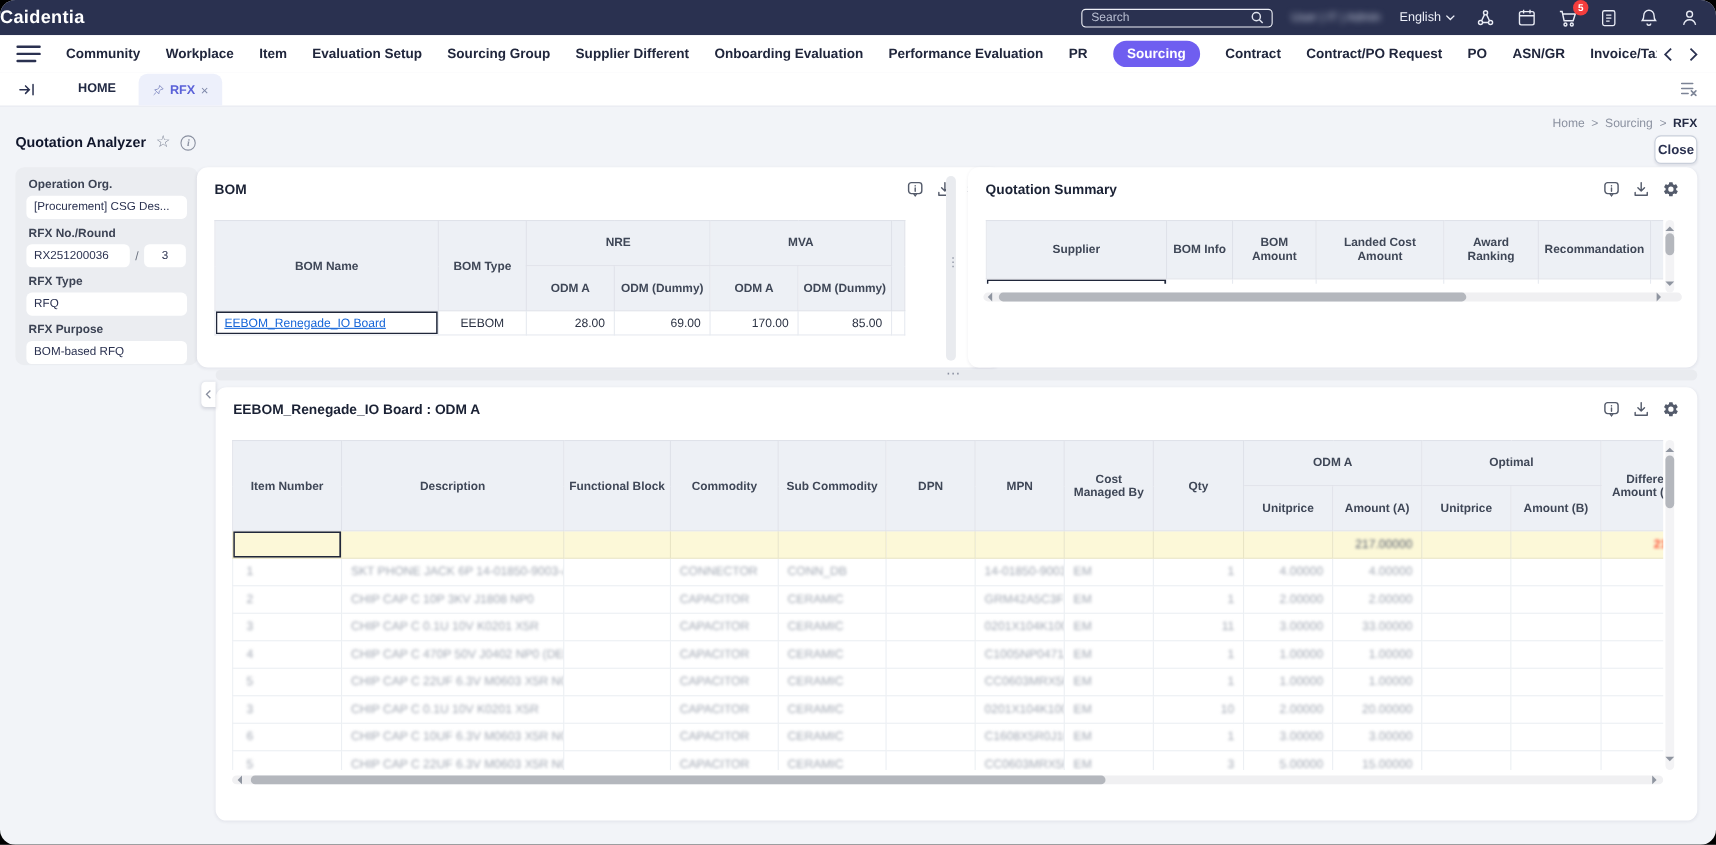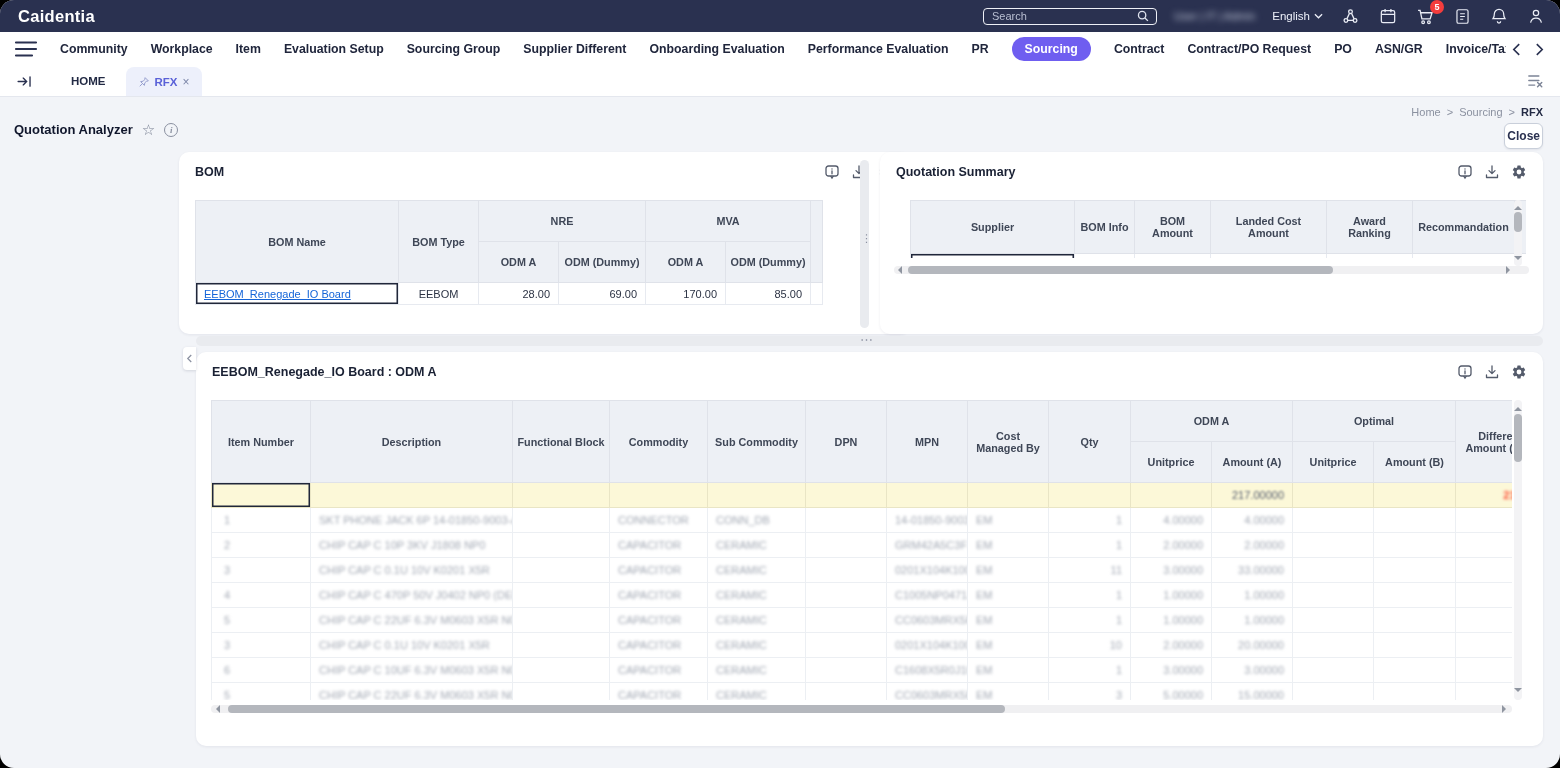--- a/index.html
+++ b/index.html
@@ -3,21 +3,21 @@
 <meta charset="utf-8">
 <style>
 *{box-sizing:border-box;margin:0;padding:0}
 body{margin:0;background:#000;font-family:"Liberation Sans",sans-serif;-webkit-font-smoothing:antialiased}
 .app{position:relative;width:1560px;height:768px;background:#f2f4f8;border-radius:14px;overflow:hidden}
 .abs{position:absolute}
 svg{display:block}
 
 
 .topbar{position:absolute;left:0;top:0;width:100%;height:32px;background:#2a3150;display:flex;align-items:center;color:#fff}
-.logo{font-size:16.5px;font-weight:700;letter-spacing:.3px;margin-left:18px;color:#fff}
+.logo{font-size:16.5px;font-weight:700;letter-spacing:.3px;color:#fff}
 .top-right{position:absolute;right:14px;top:0;height:32px;display:flex;align-items:center;gap:17px}
 .searchbox{display:flex;align-items:center;width:174px;height:17px;border:1px solid #eef0f6;border-radius:4px;padding:0 6px 0 8px}
 .searchbox input{flex:1;background:transparent;border:none;outline:none;color:#e7eaf4;font-size:11px;font-family:"Liberation Sans",sans-serif;min-width:0}
 .searchbox input::placeholder{color:#b9bfd2}
 .user-blur{font-size:11px;color:#c7cddd;filter:blur(3px);white-space:nowrap}
 .lang{display:flex;align-items:center;gap:4px;font-size:11.5px;color:#eceff8}
 .tb-ico{color:#e9ecf5;position:relative;display:flex;align-items:center}
 .badge{position:absolute;top:-6px;right:-8px;min-width:14px;height:14px;border-radius:7px;background:#f43d3d;color:#fff;font-size:9px;font-weight:700;display:flex;align-items:center;justify-content:center;padding:0 3px}
 
 
@@ -229,20 +229,34 @@
     <span class="cur">RFX</span>
   </div>
 
   <div class="page-title-row">
     <span class="page-title">Quotation Analyzer</span>
     <span class="star">☆</span>
     <span class="info-circ">i</span>
   </div>
   <button class="close-btn">Close</button>
 
+  <div class="filters">
+    <div class="f-label">Operation Org.</div>
+    <div class="f-box">[Procurement] CSG Des...</div>
+    <div class="f-label">RFX No./Round</div>
+    <div class="f-row">
+      <div class="f-box" style="width:94px">RX251200036</div>
+      <span class="f-sep">/</span>
+      <div class="f-box" style="width:38px;text-align:center">3</div>
+    </div>
+    <div class="f-label">RFX Type</div>
+    <div class="f-box">RFQ</div>
+    <div class="f-label">RFX Purpose</div>
+    <div class="f-box">BOM-based RFQ</div>
+  </div>
 
   <div class="panel" style="left:179px;top:152px;width:731px;height:182px">
     <div class="panel-title">BOM</div>
     <div class="panel-icons">
       <span>
           <svg width="16" height="16" viewBox="0 0 16 16" fill="none" stroke="currentColor" stroke-width="1.3">
             <rect x="2" y="2" width="12" height="10" rx="2.5"></rect>
             <path d="M6.6 12l1.4 2 1.4-2"></path>
             <path d="M8 4.8v.2M8 6.8v3" stroke-linecap="round"></path>
           </svg>
@@ -313,21 +327,21 @@
             <path d="M8 2v7.2M5 6.6l3 3 3-3"></path>
             <path d="M2.5 11v2.5h11V11"></path>
           </svg>
         </span>
       <span>
           <svg width="16" height="16" viewBox="0 0 24 24" fill="currentColor">
             <path d="M19.14 12.94c.04-.3.06-.61.06-.94s-.02-.64-.07-.94l2.03-1.58a.49.49 0 00.12-.61l-1.92-3.32a.49.49 0 00-.59-.22l-2.39.96a7 7 0 00-1.62-.94l-.36-2.54a.48.48 0 00-.48-.41h-3.84a.47.47 0 00-.47.41L9.25 5.35a7 7 0 00-1.62.94l-2.39-.96a.49.49 0 00-.59.22L2.74 8.87a.48.48 0 00.12.61l2.03 1.58c-.05.3-.09.63-.09.94s.02.64.07.94l-2.03 1.58a.49.49 0 00-.12.61l1.92 3.32c.12.22.37.29.59.22l2.39-.96c.5.38 1.03.7 1.62.94l.36 2.54c.05.24.24.41.48.41h3.84c.24 0 .44-.17.47-.41l.36-2.54a7 7 0 001.62-.94l2.39.96c.22.08.47 0 .59-.22l1.92-3.32a.49.49 0 00-.12-.61l-2.01-1.58zM12 15.6a3.6 3.6 0 110-7.2 3.6 3.6 0 010 7.2z"></path>
           </svg>
         </span>
     </div>
-    <div class="abs" style="left:30px;top:48px;width:616px;height:58px;overflow:hidden">
+    <div class="abs" style="left:16px;top:48px;width:616px;height:58px;overflow:hidden">
       <table class="qs-table" style="width:684px">
         <colgroup>
             <col style="width:164px">
             <col style="width:60px">
             <col style="width:76px">
             <col style="width:116px">
             <col style="width:86px">
             <col style="width:102px">
             <col style="width:80px">
           </colgroup>

